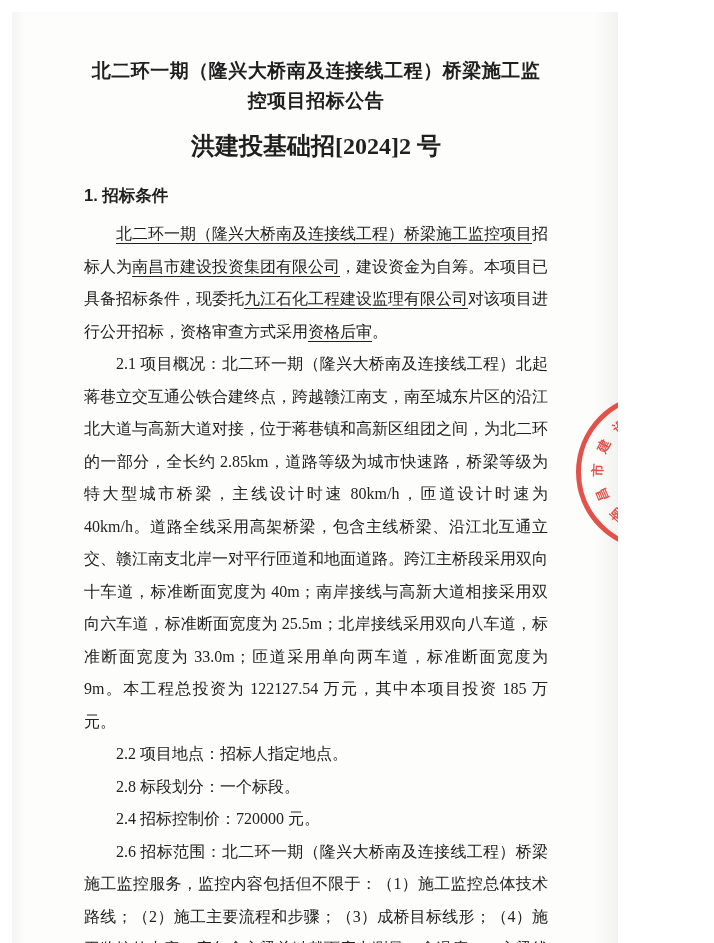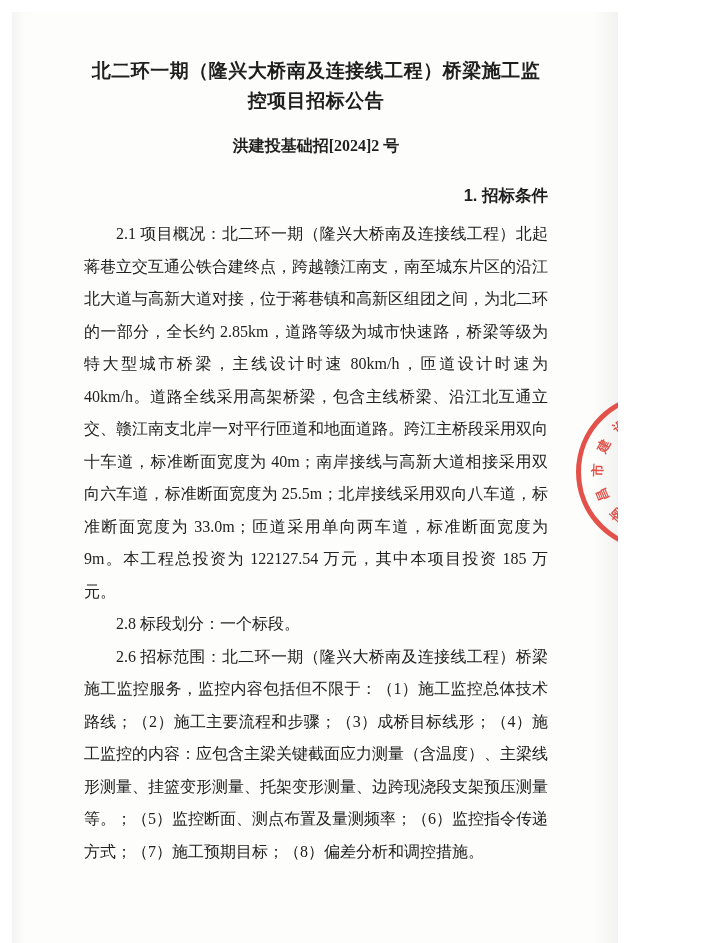--- a/index.html
+++ b/index.html
@@ -22,31 +22,31 @@
   .doc-title {
     margin: 8px 0 16px 0;
     font-size: 19px;
     font-weight: 700;
     line-height: 30px;
     text-align: center;
     letter-spacing: 0.5px;
   }
   .doc-number {
     margin: 0 0 22px 0;
-    font-size: 16px;
+    font-size: 24px;
     font-weight: 700;
     line-height: 28px;
     text-align: center;
   }
   .sec-heading {
     margin: 18px 0 10px 0;
     font-size: 16.5px;
     font-weight: 700;
     line-height: 26px;
-    text-align: right;
+    text-align: left;
     font-family: "Liberation Sans", "DejaVu Sans", sans-serif;
   }
   .sec-heading.first {
     margin-top: 14px;
   }
   .body-para {
     margin: 0;
     font-size: 16px;
     line-height: 32.5px;
     text-align: justify;
@@ -98,24 +98,27 @@
 <body>
 
 <div class="page">
 
   <h1 class="doc-title">北二环一期（隆兴大桥南及连接线工程）桥梁施工监控项目招标公告</h1>
 
   <div class="doc-number">洪建投基础招[2024]2 号</div>
 
   <h2 class="sec-heading first">1. 招标条件</h2>
 
+  <p class="body-para"><span class="u">北二环一期（隆兴大桥南及连接线工程）桥梁施工监控项目</span><span>招标人为</span><span class="u">南昌市建设投资集团有限公司</span><span>，建设资金为自筹。本项目已具备招标条件，现委托</span><span class="u">九江石化工程建设监理有限公司</span><span>对该项目进行公开招标，资格审查方式采用</span><span class="u">资格后审</span><span>。</span></p>
 
 
   <p class="body-para">2.1 项目概况：北二环一期（隆兴大桥南及连接线工程）北起蒋巷立交互通公铁合建终点，跨越赣江南支，南至城东片区的沿江北大道与高新大道对接，位于蒋巷镇和高新区组团之间，为北二环的一部分，全长约 2.85km，道路等级为城市快速路，桥梁等级为特大型城市桥梁，主线设计时速 80km/h，匝道设计时速为 40km/h。道路全线采用高架桥梁，包含主线桥梁、沿江北互通立交、赣江南支北岸一对平行匝道和地面道路。跨江主桥段采用双向十车道，标准断面宽度为 40m；南岸接线与高新大道相接采用双向六车道，标准断面宽度为 25.5m；北岸接线采用双向八车道，标准断面宽度为 33.0m；匝道采用单向两车道，标准断面宽度为9m。本工程总投资为 122127.54 万元，其中本项目投资 185 万元。</p>
+  <p class="body-para">2.2 项目地点：招标人指定地点。</p>
   <p class="body-para">2.8 标段划分：一个标段。</p>
+  <p class="body-para">2.4 招标控制价：720000 元。</p>
   <p class="body-para">2.6 招标范围：北二环一期（隆兴大桥南及连接线工程）桥梁施工监控服务，监控内容包括但不限于：（1）施工监控总体技术路线；（2）施工主要流程和步骤；（3）成桥目标线形；（4）施工监控的内容：应包含主梁关键截面应力测量（含温度）、主梁线形测量、挂篮变形测量、托架变形测量、边跨现浇段支架预压测量等。；（5）监控断面、测点布置及量测频率；（6）监控指令传递方式；（7）施工预期目标；（8）偏差分析和调控措施。</p>
 
   <div class="stamp">
     <div class="stamp-circle">
       <span class="stamp-char sc0">设</span>
       <span class="stamp-char sc1">建</span>
       <span class="stamp-char sc2">市</span>
       <span class="stamp-char sc3">昌</span>
       <span class="stamp-char sc4">南</span>
     </div>

